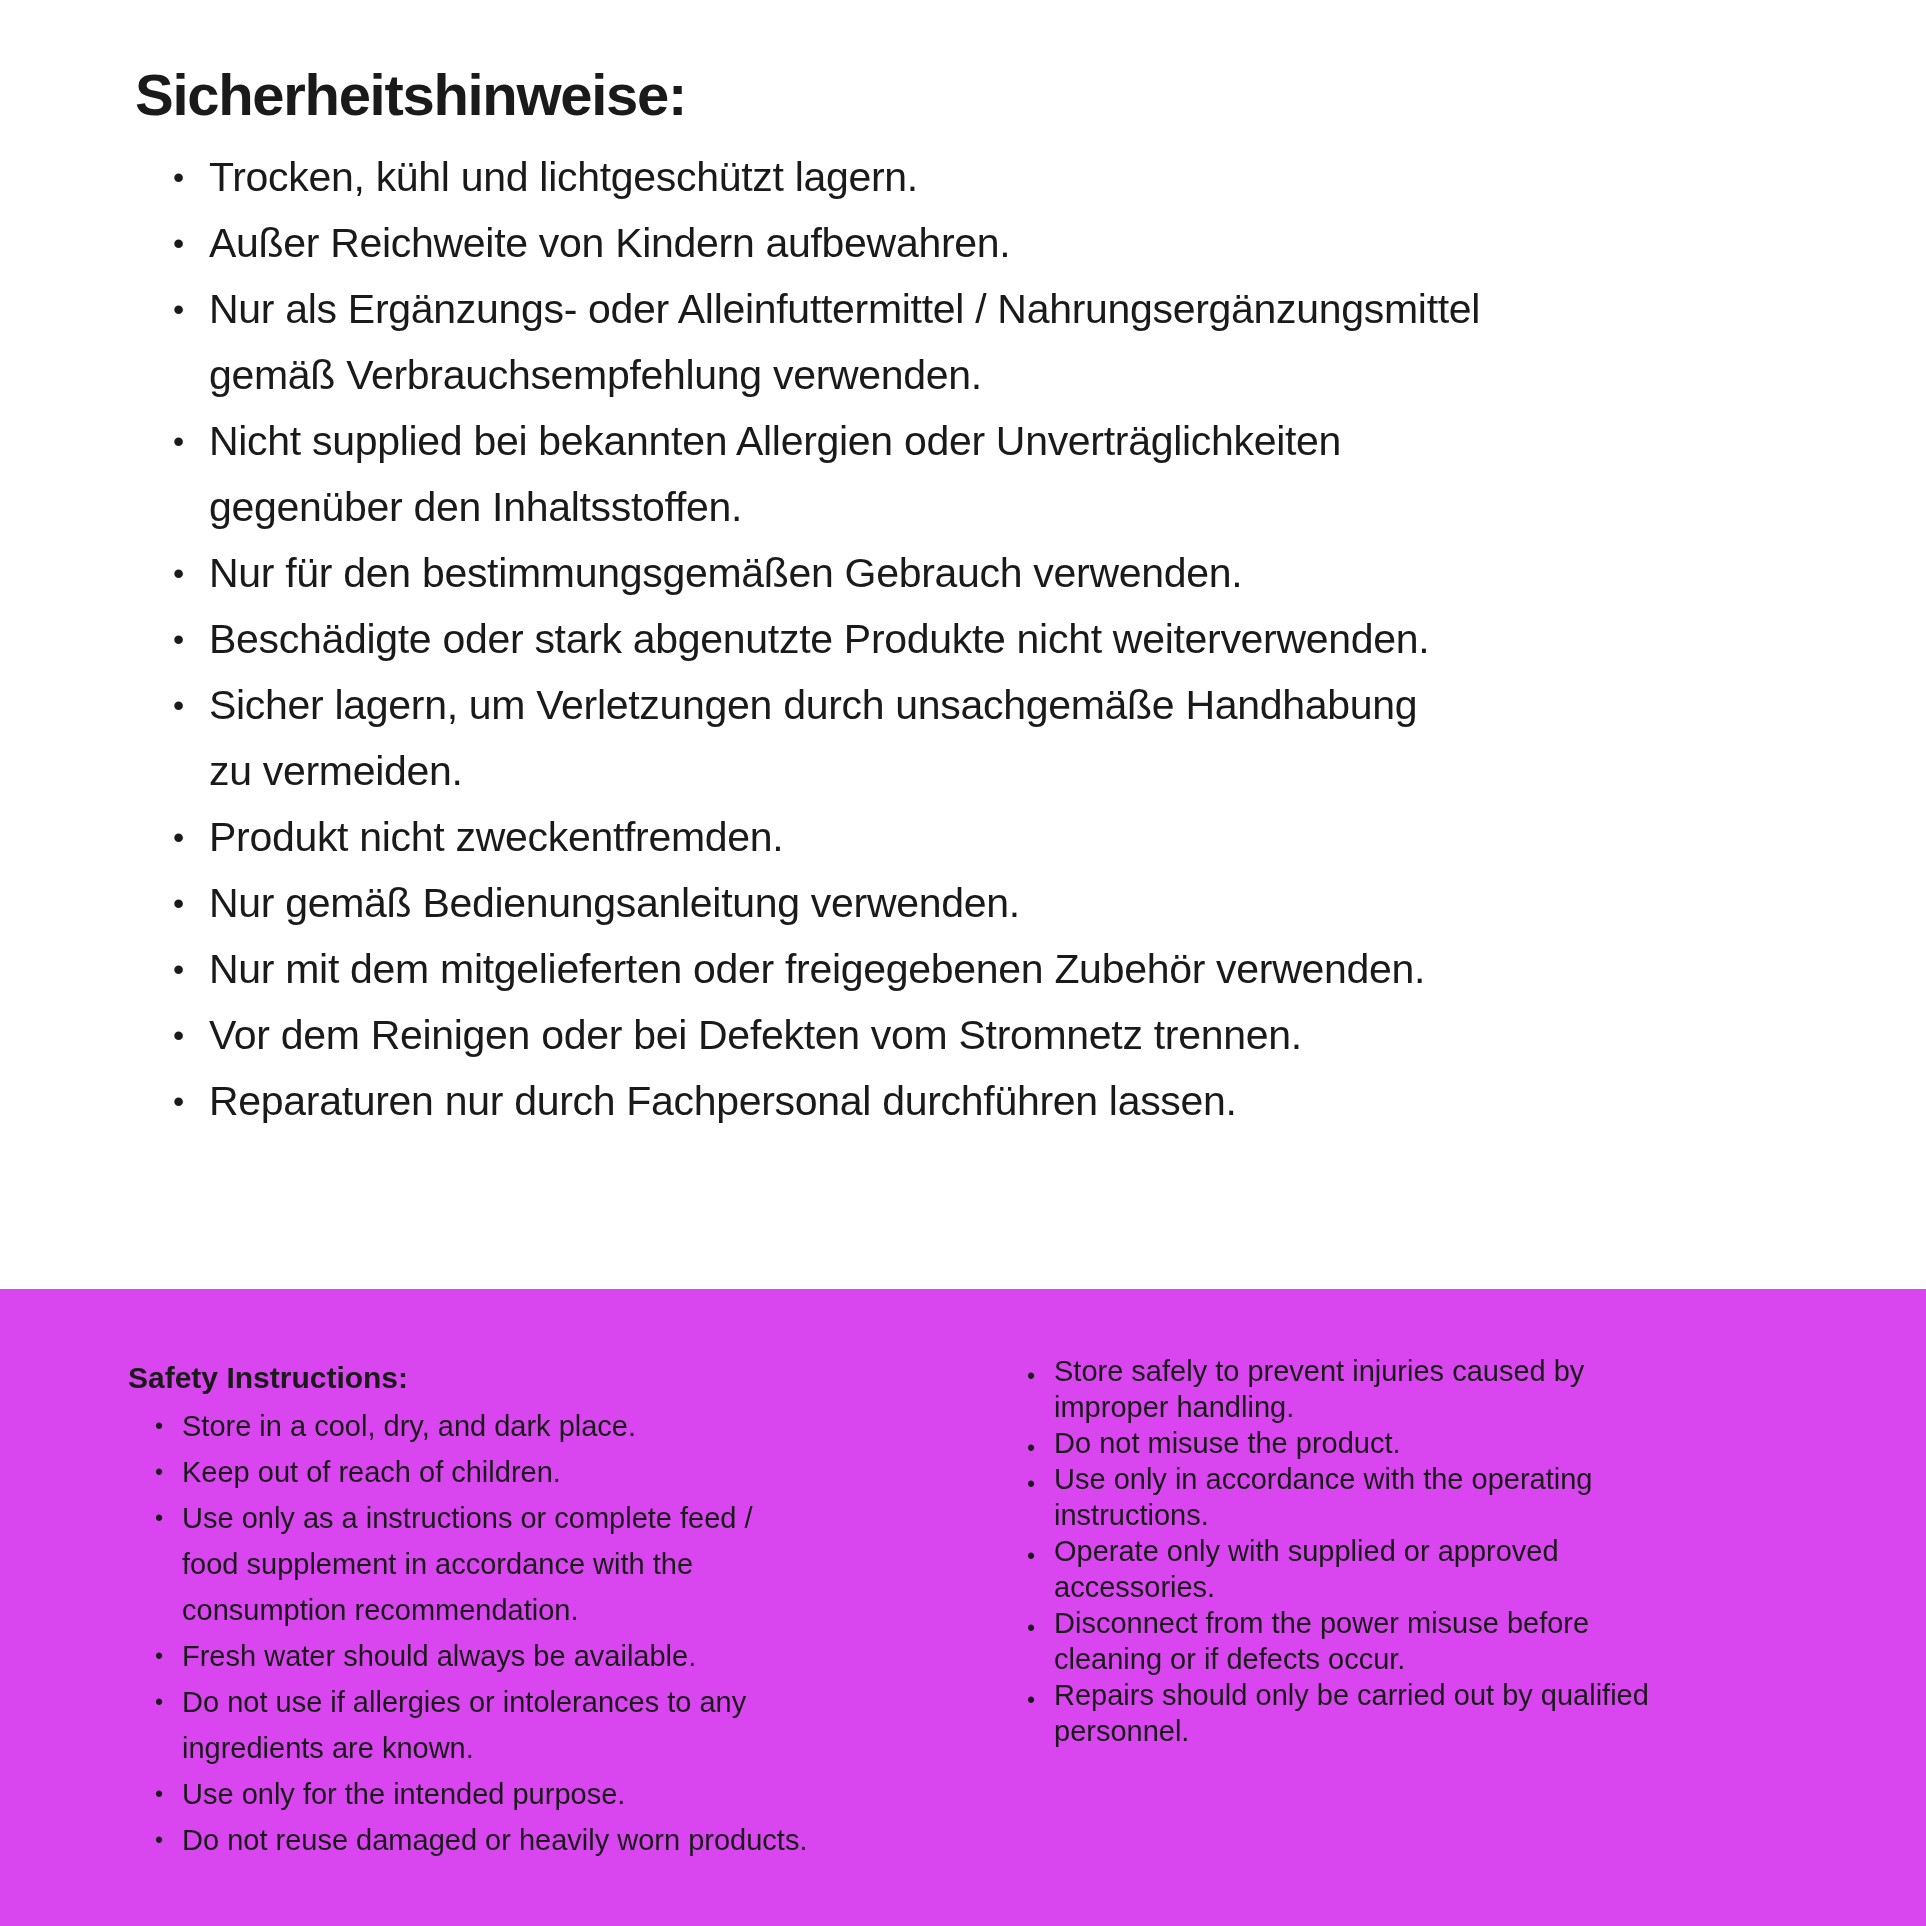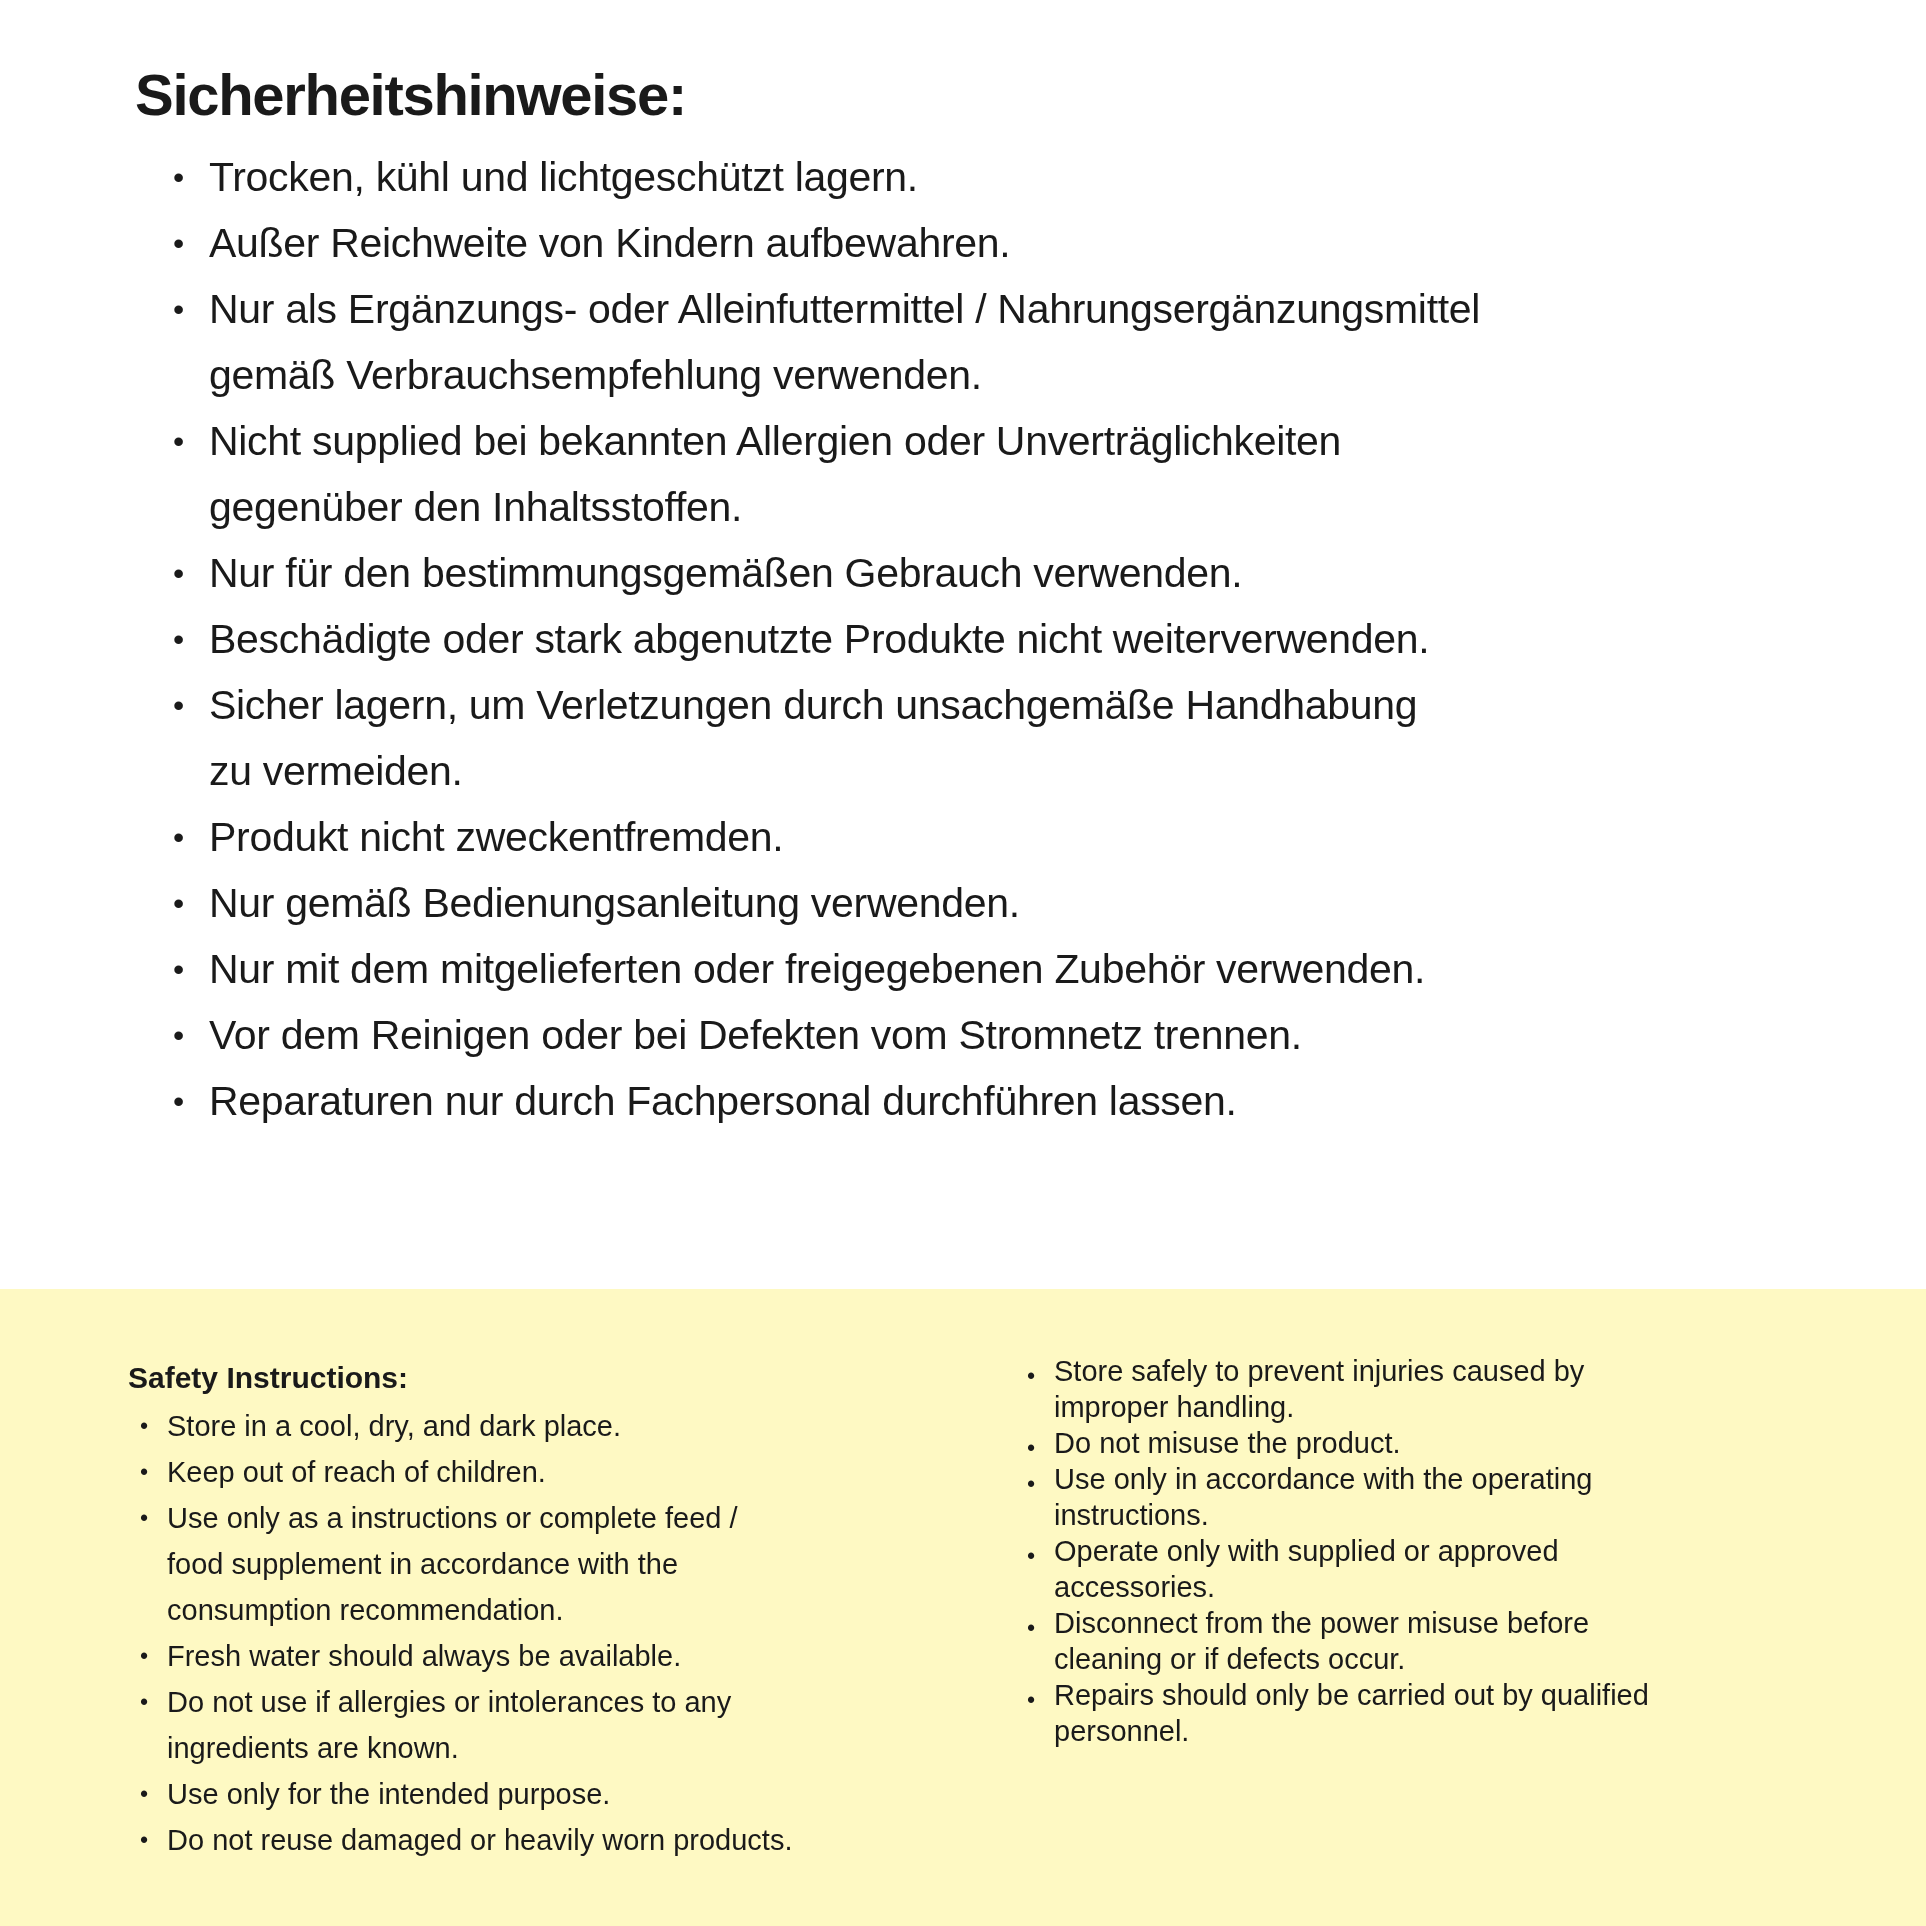--- a/index.html
+++ b/index.html
@@ -74,21 +74,21 @@
     white-space: pre-line;
   }
   .en-list li::before {
     content: "\2022";
     position: absolute;
     left: 0;
     top: 0;
     font-size: 0.8em;
     line-height: 46px;
   }
-  .en-left  { left: 140px;  top: 114px; width: 867px; }
+  .en-left  { left: 155px;  top: 114px; width: 867px; }
   .en-right { left: 1027px; top: 64px;  width: 864px; line-height: 36px; }
 </style>
 </head>
 <body>
 
 <div class="page-title">Sicherheitshinweise:</div>
 
 <ul class="de-list">
     <li>Trocken, kühl und lichtgeschützt lagern.</li>
     <li>Außer Reichweite von Kindern aufbewahren.</li>
@@ -100,21 +100,21 @@
     <li>Beschädigte oder stark abgenutzte Produkte nicht weiterverwenden.</li>
     <li>Sicher lagern, um Verletzungen durch unsachgemäße Handhabung
 zu vermeiden.</li>
     <li>Produkt nicht zweckentfremden.</li>
     <li>Nur gemäß Bedienungsanleitung verwenden.</li>
     <li>Nur mit dem mitgelieferten oder freigegebenen Zubehör verwenden.</li>
     <li>Vor dem Reinigen oder bei Defekten vom Stromnetz trennen.</li>
     <li>Reparaturen nur durch Fachpersonal durchführen lassen.</li>
   </ul>
 
-<div class="en-section" style="background-color: #fef9c3; text-decoration: underline;">
+<div class="en-section" style="background-color: #d946ef; text-decoration: underline;">
 
   <div class="en-title">Safety Instructions:</div>
 
   <ul class="en-list en-left">
       <li>Store in a cool, dry, and dark place.</li>
       <li>Keep out of reach of children.</li>
       <li>Use only as a instructions or complete feed /
 food supplement in accordance with the
 consumption recommendation.</li>
       <li>Fresh water should always be available.</li>

